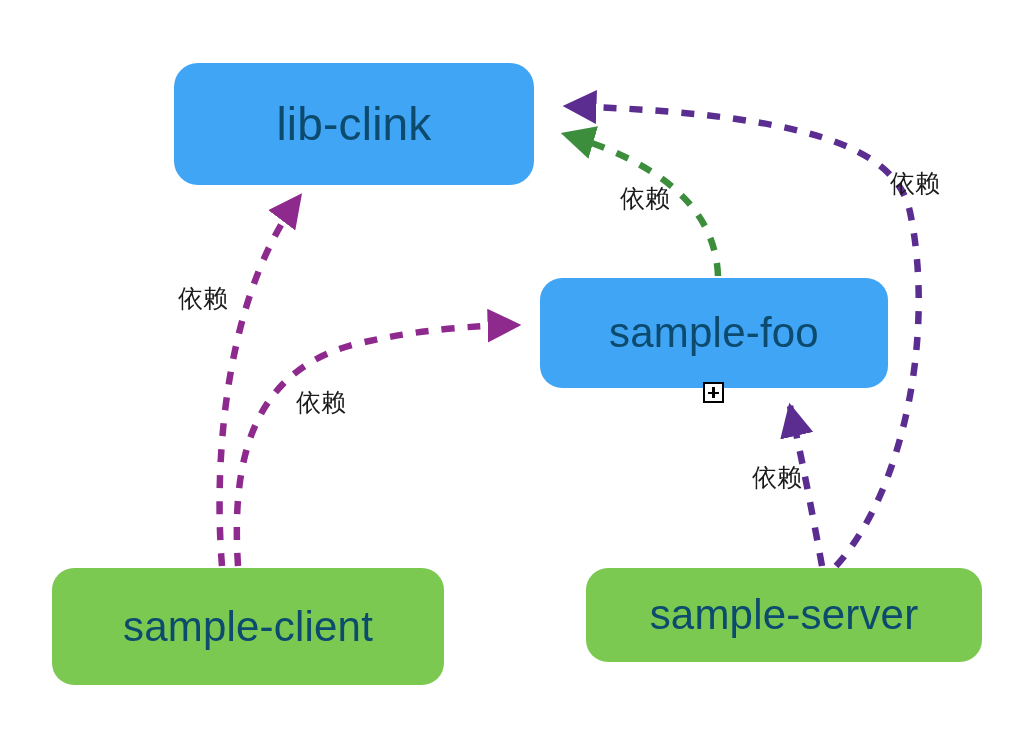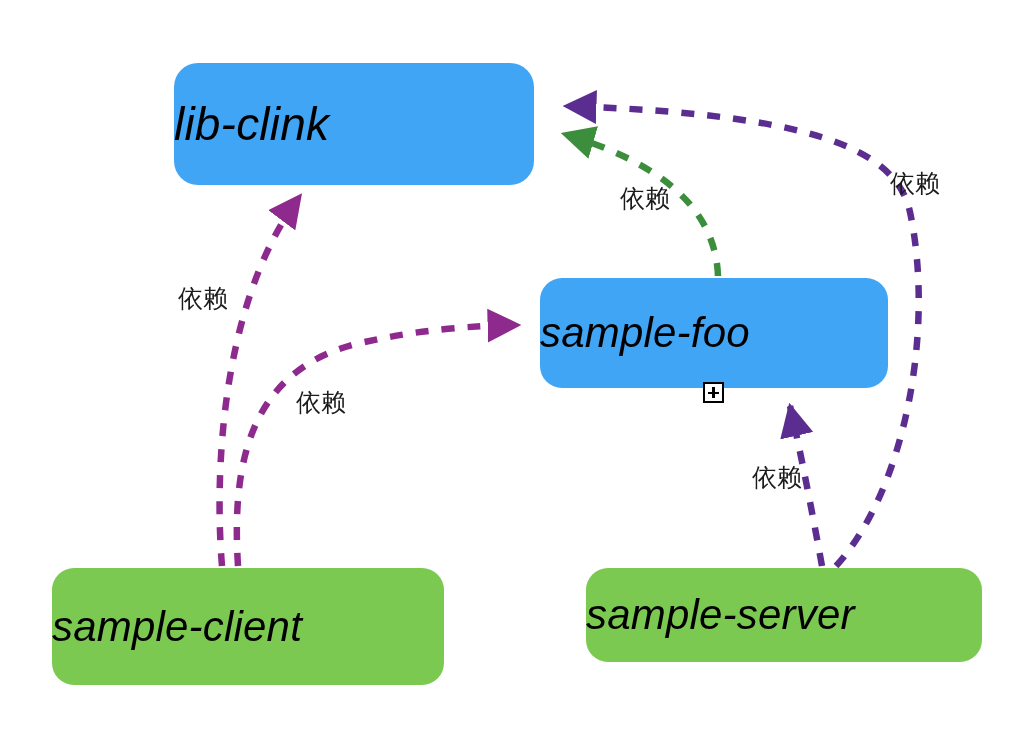--- a/index.html
+++ b/index.html
@@ -21,27 +21,27 @@
     position: absolute;
     left: 0;
     top: 0;
     width: 1032px;
     height: 742px;
   }
   .node {
     position: absolute;
     display: flex;
     align-items: center;
+    justify-content: center;
     border-radius: 22px;
     box-sizing: border-box;
-    color: #000000;
+    color: #0c4a6e;
     font-weight: 400;
     letter-spacing: 0.2px;
     user-select: none;
-    font-style: italic;
   }
   .node-lib      { left: 174px; top: 63px;  width: 360px; height: 122px; background: #41A5F6; font-size: 46px; border-radius: 24px; }
   .node-foo      { left: 540px; top: 278px; width: 348px; height: 110px; background: #41A5F6; font-size: 42px; border-radius: 22px; }
   .node-client   { left: 52px;  top: 568px; width: 392px; height: 117px; background: #7BC950; font-size: 42px; border-radius: 22px; }
   .node-server   { left: 586px; top: 568px; width: 396px; height: 94px; background: #7BC950; font-size: 42px; border-radius: 22px; }
 
   .edge-label {
     position: absolute;
     font-size: 25px;
     color: #1b1b1b;

